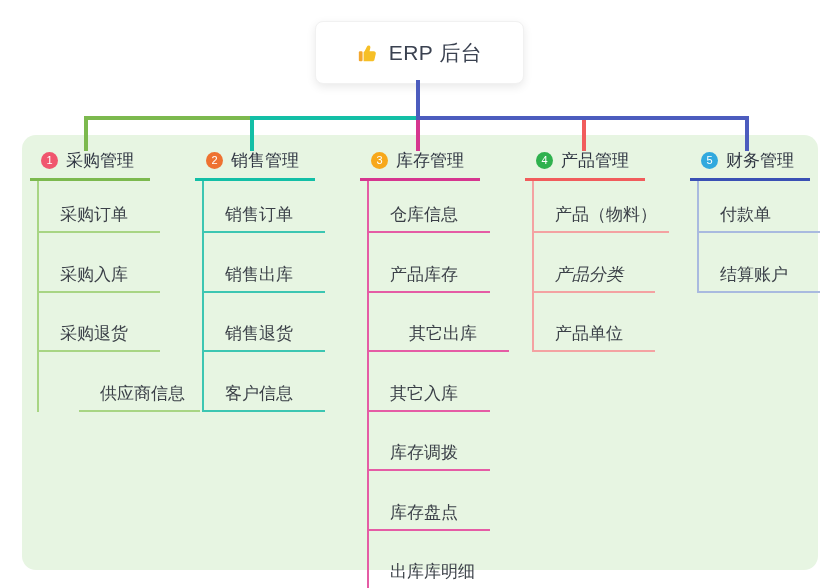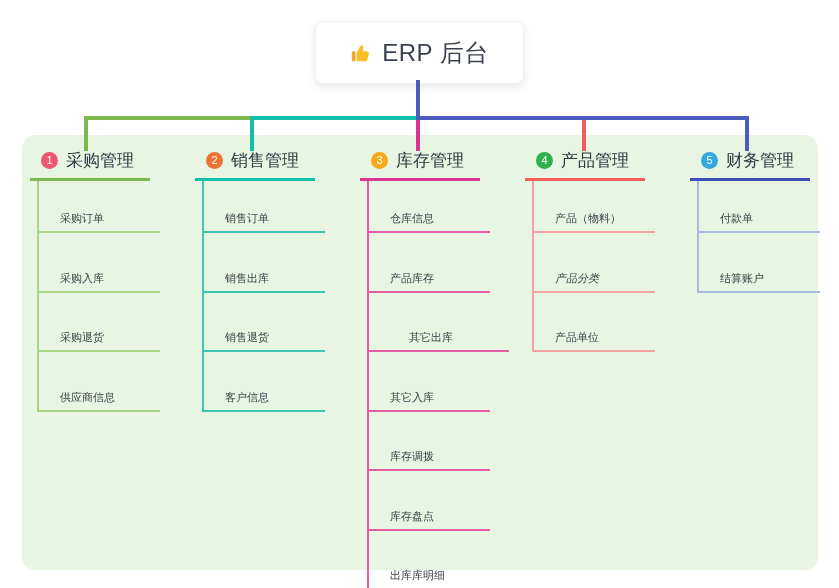--- a/index.html
+++ b/index.html
@@ -11,21 +11,21 @@
     position:absolute;left:22px;top:135px;width:796px;height:435px;
     border-radius:14px;background:#E7F5E2;
   }
   .root-card{
     position:absolute;left:315px;top:21px;width:207px;height:61px;
     background:#fff;border:1px solid #f1f1f1;border-radius:8px;
     box-shadow:0 3px 10px rgba(0,0,0,.09);
     display:flex;align-items:center;justify-content:center;gap:10px;
   }
   .root-card .thumb{display:flex;align-items:center;}
-  .root-label{font-size:24px;color:#3a4150;letter-spacing:.5px;}
+  .root-label{font-size:21px;color:#3a4150;letter-spacing:.5px;}
   .conn{position:absolute;}
   .branch-col{position:absolute;top:146px;width:130px;}
   .branch-header{
     display:flex;align-items:center;gap:8px;
     width:120px;padding:3px 0 6px 11px;box-sizing:border-box;
     border-bottom:3px solid #000;cursor:default;
   }
   .badge{
     width:17px;height:17px;border-radius:50%;flex:0 0 17px;
     display:flex;align-items:center;justify-content:center;
@@ -33,21 +33,21 @@
   }
   .branch-label{font-size:17px;color:#2f3542;white-space:nowrap;}
   .children{margin-left:7px;border-left:2px solid #ccc;}
   .child-item{
     display:flex;align-items:flex-end;
     height:52.5px;width:max-content;min-width:88px;
     padding:0 12px 5px 21px;box-sizing:content-box;
     border-bottom:2px solid #ccc;
   }
   .child-item:first-child{height:45px;}
-  .child-label{font-size:11px;color:#3b4048;white-space:nowrap;}
+  .child-label{font-size:17px;color:#3b4048;white-space:nowrap;}
 </style>
 </head>
 <body>
 
 <div class="stage">
   <div class="panel"></div>
 
   <div class="root-card">
     <span class="thumb">
       <svg width="22" height="22" viewBox="0 0 24 24">
@@ -78,21 +78,21 @@
         <div class="children" style="border-left-color: rgb(168, 213, 132);">
           <div class="child-item" style="border-bottom-color: rgb(168, 213, 132);">
             <span class="child-label">采购订单</span>
           </div>
           <div class="child-item" style="border-bottom-color: rgb(168, 213, 132);">
             <span class="child-label">采购入库</span>
           </div>
           <div class="child-item" style="border-bottom-color: rgb(168, 213, 132);">
             <span class="child-label">采购退货</span>
           </div>
-          <div class="child-item" style="border-bottom-color: rgb(168, 213, 132);">
+          <div class="child-item" style="border-bottom-color: rgb(168, 213, 132); margin-left: 40px;">
             <span class="child-label">供应商信息</span>
           </div>
         </div>
       </div>
       <div class="branch-col" style="left: 195px;">
         <div class="branch-header" style="border-bottom-color: rgb(19, 191, 166);">
           <span class="badge" style="background: rgb(238, 114, 49);">2</span>
           <span class="branch-label">销售管理</span>
         </div>
         <div class="children" style="border-left-color: rgb(60, 198, 178);">

